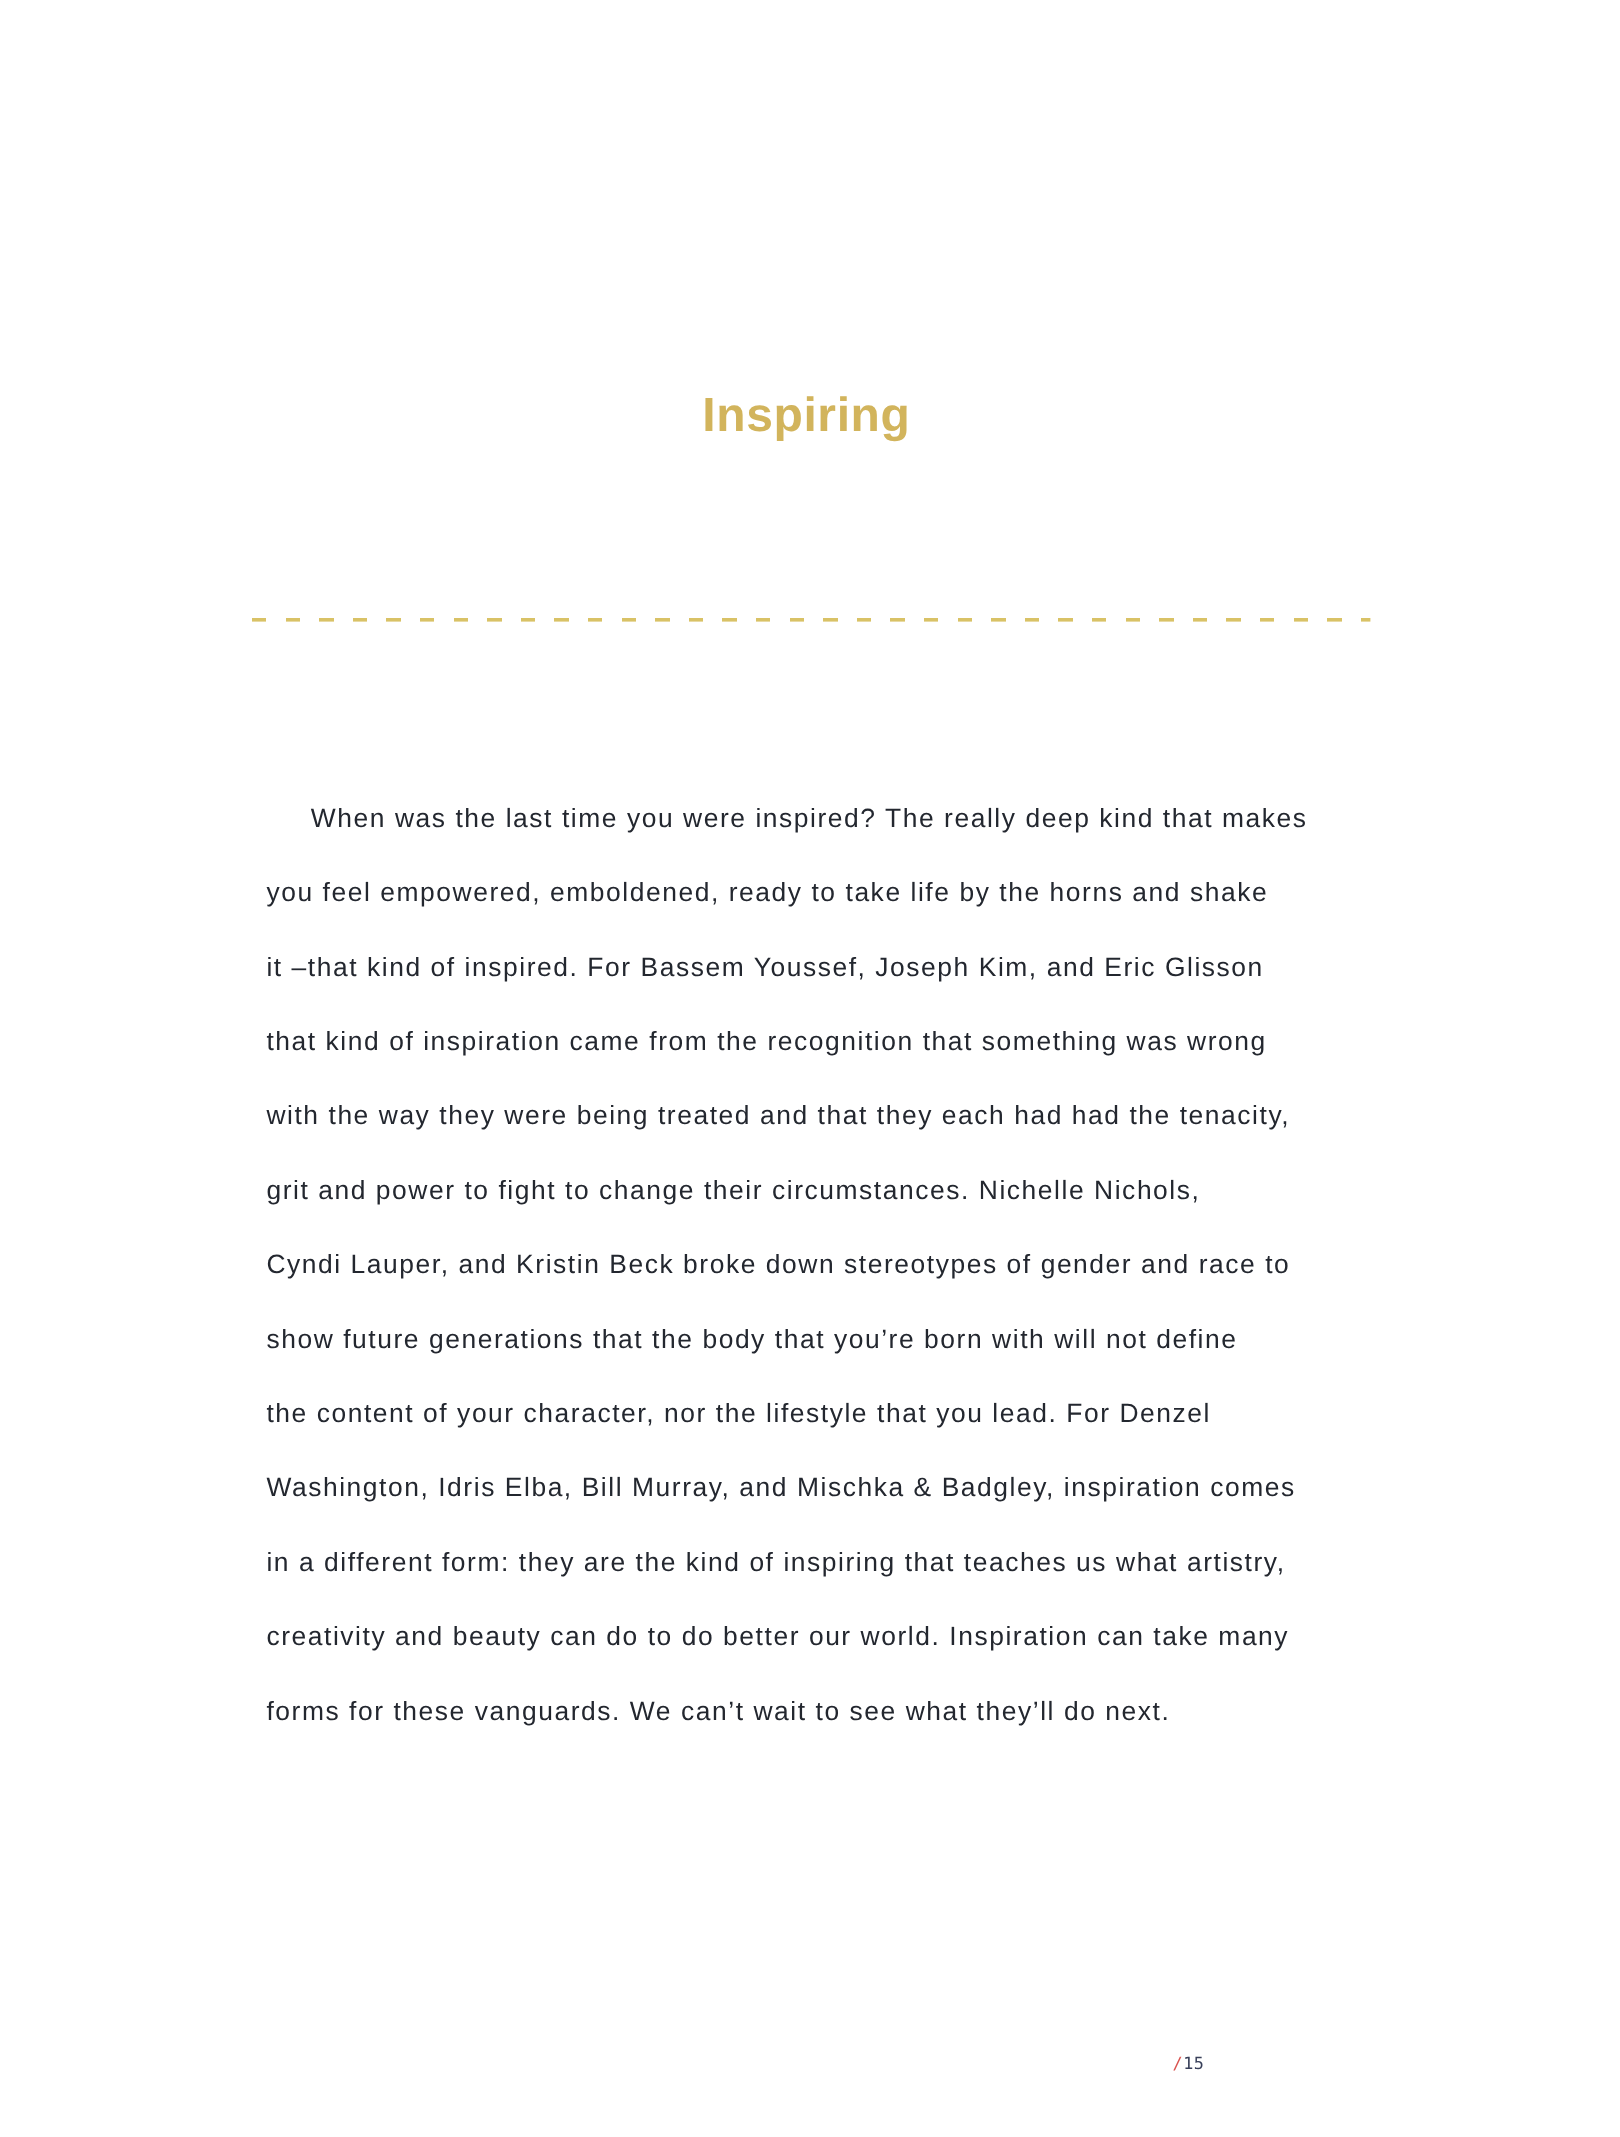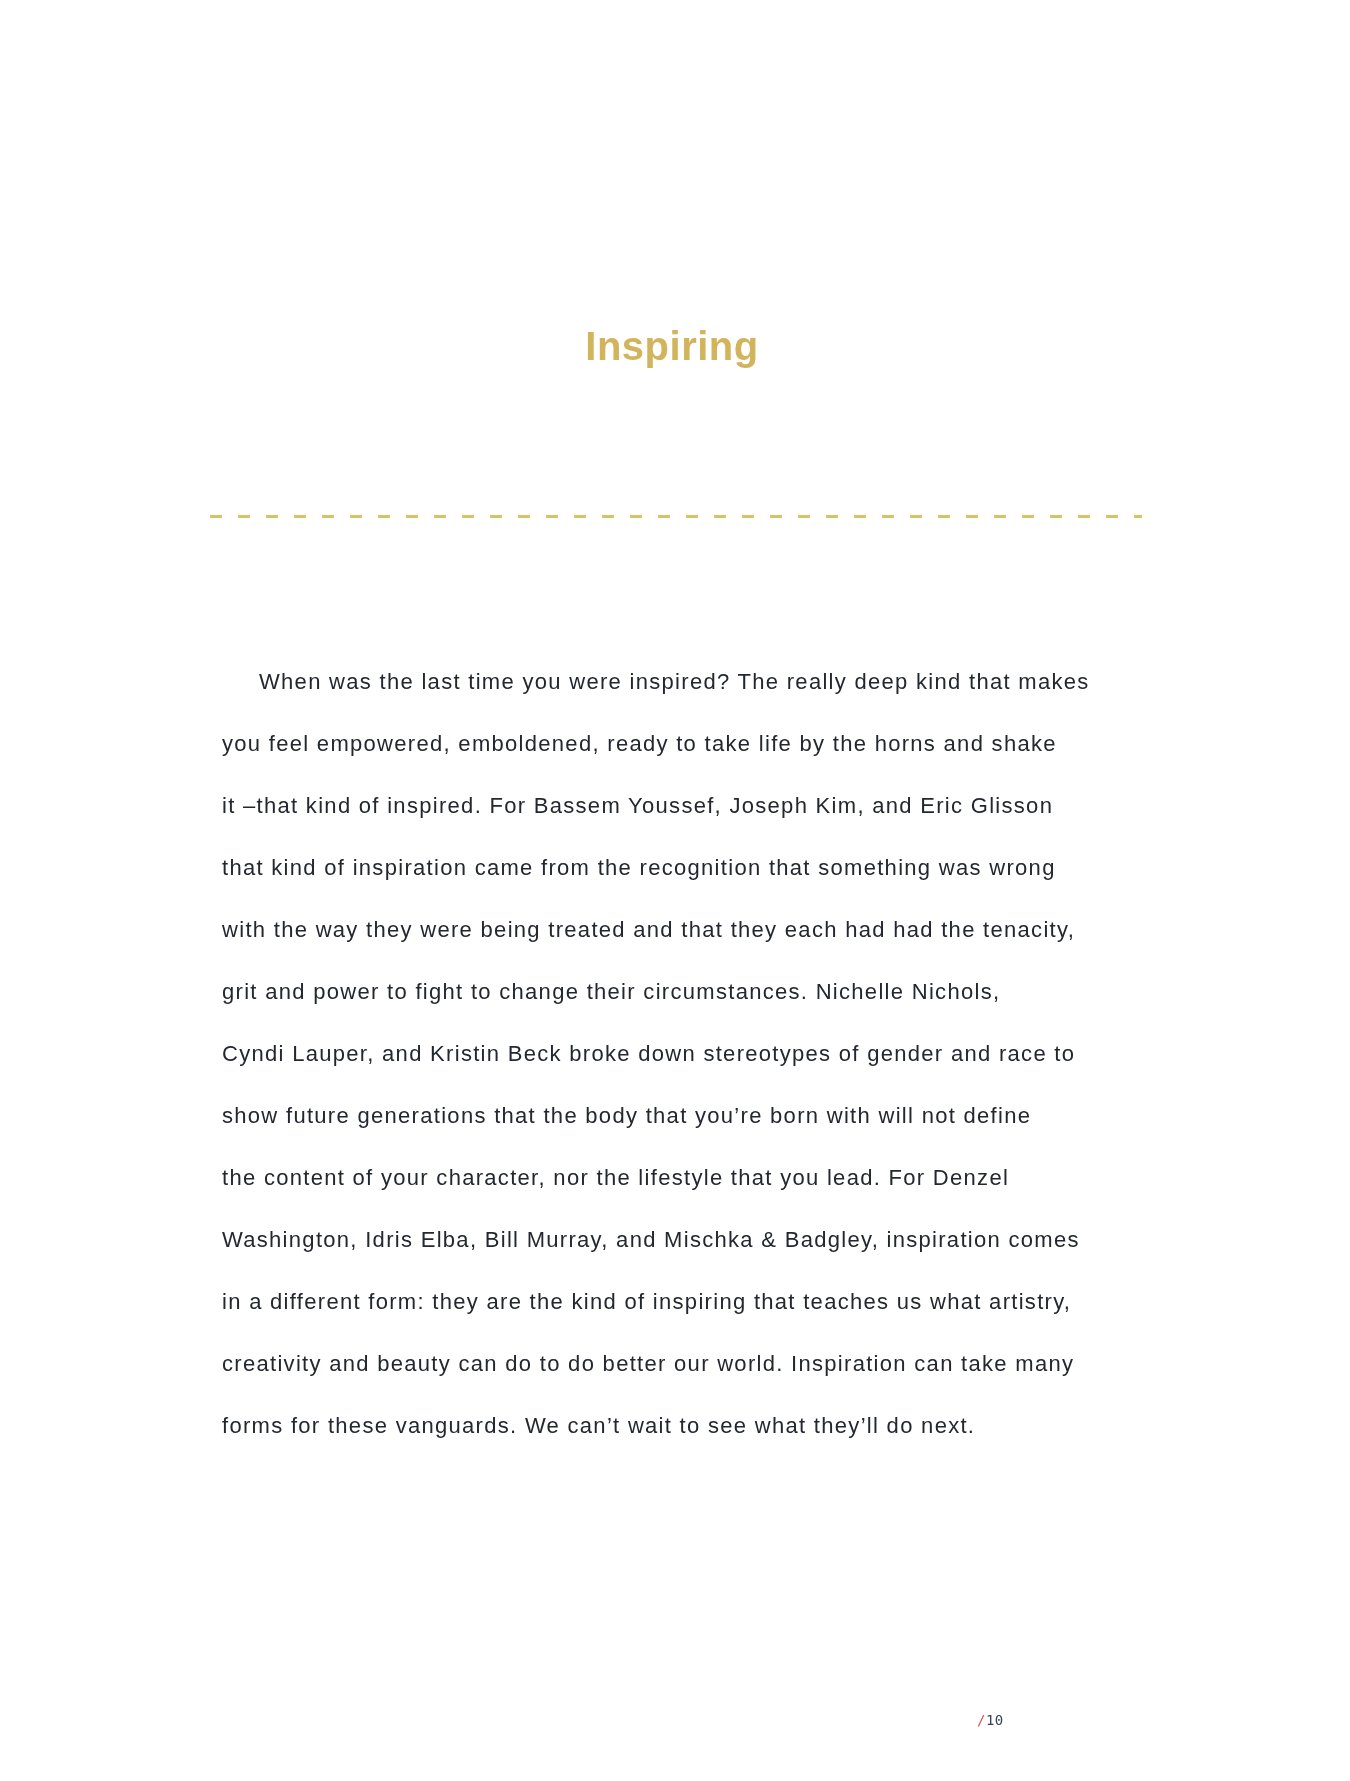--- a/index.html
+++ b/index.html
@@ -75,16 +75,16 @@
 grit and power to fight to change their circumstances. Nichelle Nichols,
 Cyndi Lauper, and Kristin Beck broke down stereotypes of gender and race to
 show future generations that the body that you’re born with will not define
 the content of your character, nor the lifestyle that you lead. For Denzel
 Washington, Idris Elba, Bill Murray, and Mischka &amp; Badgley, inspiration comes
 in a different form: they are the kind of inspiring that teaches us what artistry,
 creativity and beauty can do to do better our world. Inspiration can take many
 forms for these vanguards. We can’t wait to see what they’ll do next.</p>
 
   <div class="page-number">
-    <span class="slash">/</span><span class="num">10</span>
+    <span class="slash">/</span><span class="num">15</span>
   </div>
 
 </div>
 
 </body></html>

